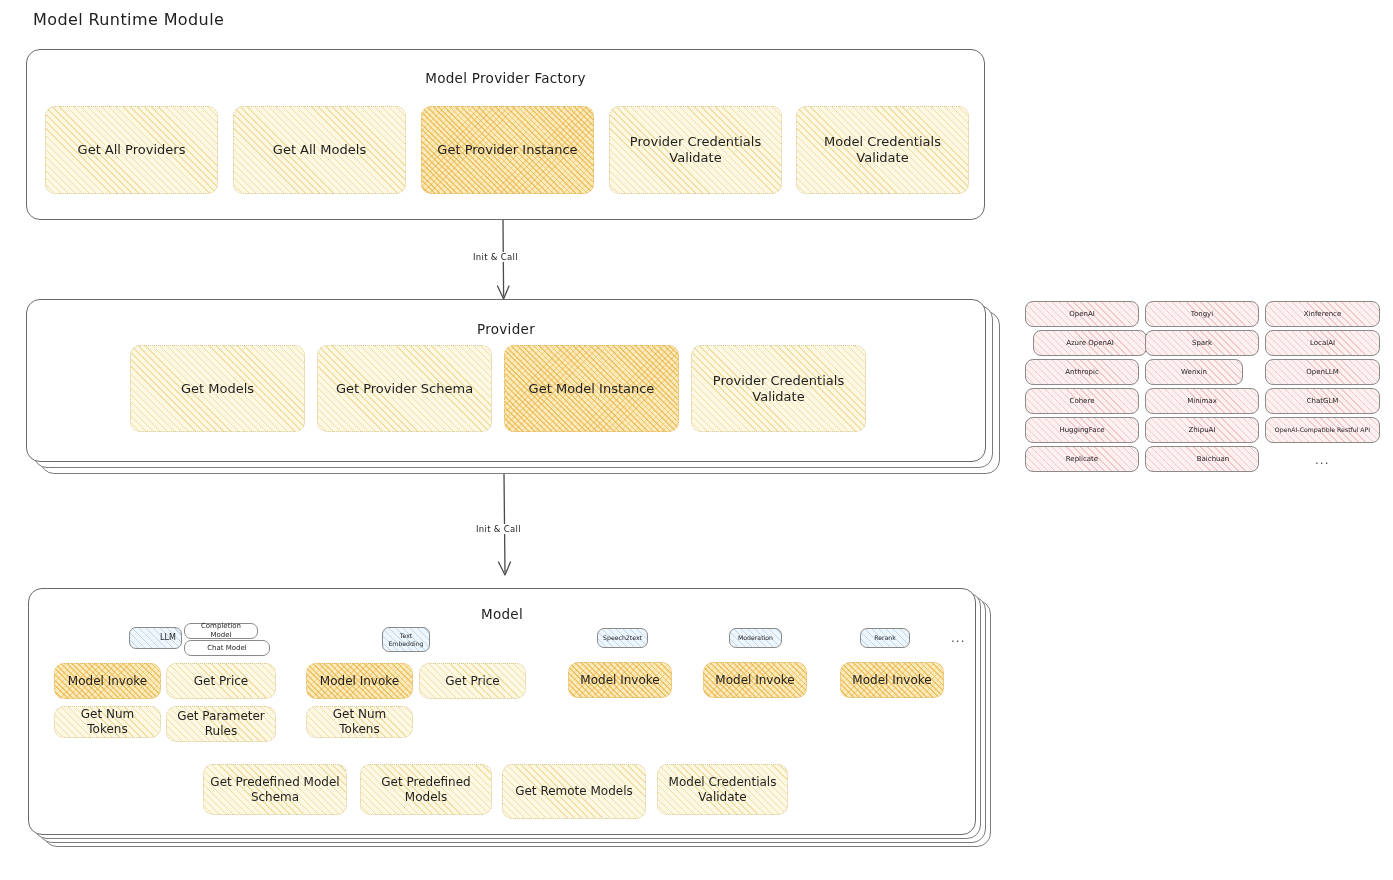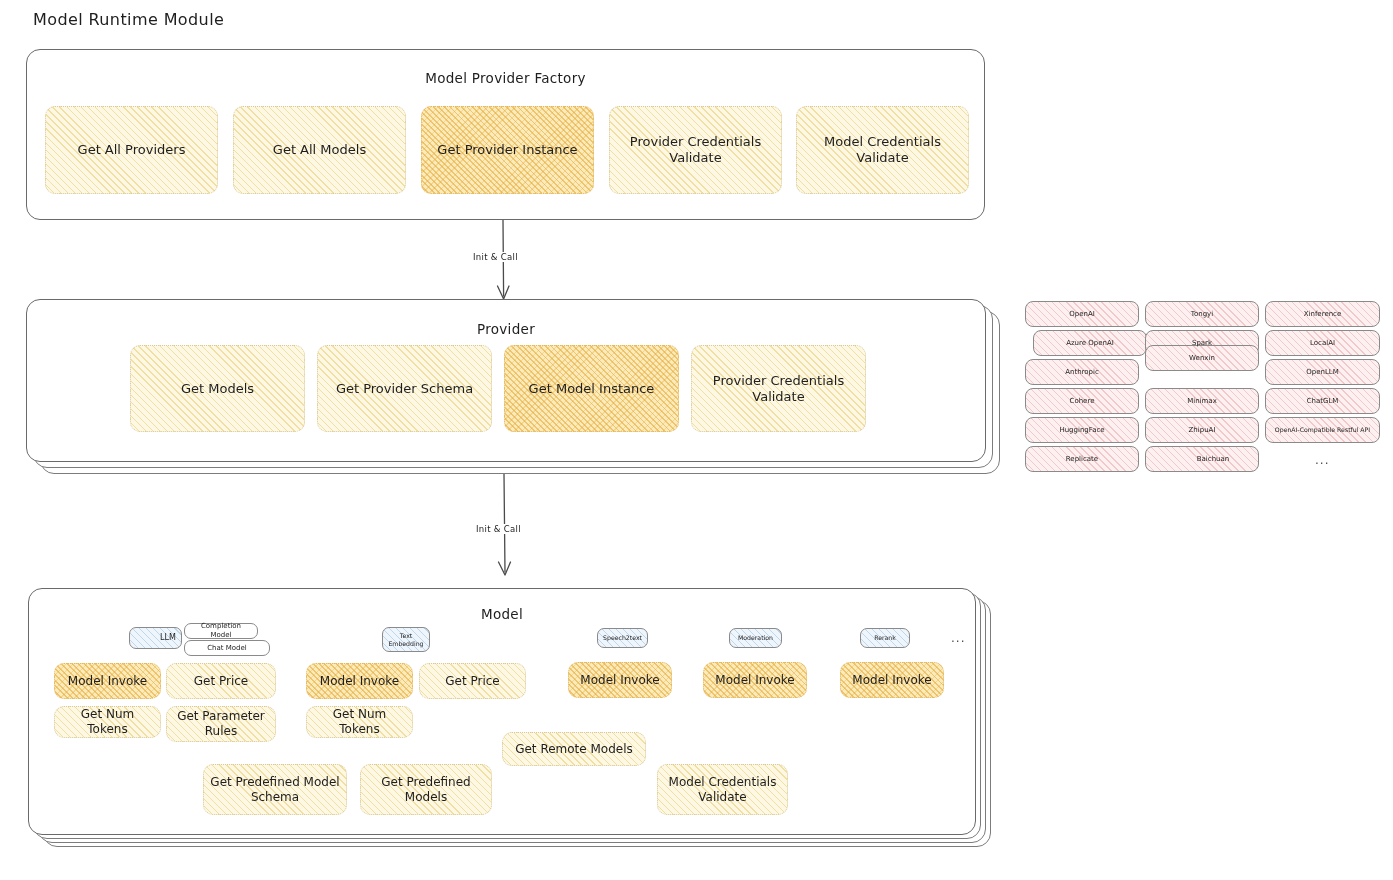--- a/index.html
+++ b/index.html
@@ -202,21 +202,21 @@
     <div class="node hatch-pink fs-7" style="left:0px; top:145px; width:114px; height:26px;">
       <span>Replicate</span>
       </div>
 
     <div class="node hatch-pink fs-7" style="left:120px; top:0px; width:114px; height:26px;">
       <span>Tongyi</span>
       </div>
     <div class="node hatch-pink fs-7" style="left:120px; top:29px; width:114px; height:26px;">
       <span>Spark</span>
       </div>
-    <div class="node hatch-pink fs-7" style="left:120px; top:44px; width:114px; height:26px;align-items:center;">
+    <div class="node hatch-pink fs-7" style="left:120px; top:58px; width:98px; height:26px;align-items:center;">
       <span>Wenxin</span>
       </div>
     <div class="node hatch-pink fs-7" style="left:120px; top:87px; width:114px; height:26px;text-align:right;">
       <span>Minimax</span>
       </div>
     <div class="node hatch-pink fs-7" style="left:120px; top:116px; width:114px; height:26px;">
       <span>ZhipuAI</span>
       </div>
     <div class="node hatch-pink fs-7" style="left:120px; top:145px; width:114px; height:26px;padding-left:28px;">
       <span>Baichuan</span>
@@ -312,20 +312,20 @@
   </div>
 
   <div class="ellipsis-dots" style="left:951px; top:631px;">...</div>
 
   <div class="node hatch-yellow fs-12" style="left:203px; top:764px; width:144px; height:51px;">
     <span>Get Predefined Model Schema</span>
   </div>
   <div class="node hatch-yellow fs-12" style="left:360px; top:764px; width:132px; height:51px;">
     <span>Get Predefined Models</span>
   </div>
-  <div class="node hatch-yellow fs-12" style="left:502px; top:732px; width:144px; height:34px;">
+  <div class="node hatch-yellow fs-12" style="left:502px; top:764px; width:144px; height:55px;">
     <span>Get Remote Models</span>
   </div>
   <div class="node hatch-yellow fs-12" style="left:657px; top:764px; width:131px; height:51px;">
     <span>Model Credentials Validate</span>
   </div>
 
 </div>
 
 </body></html>

